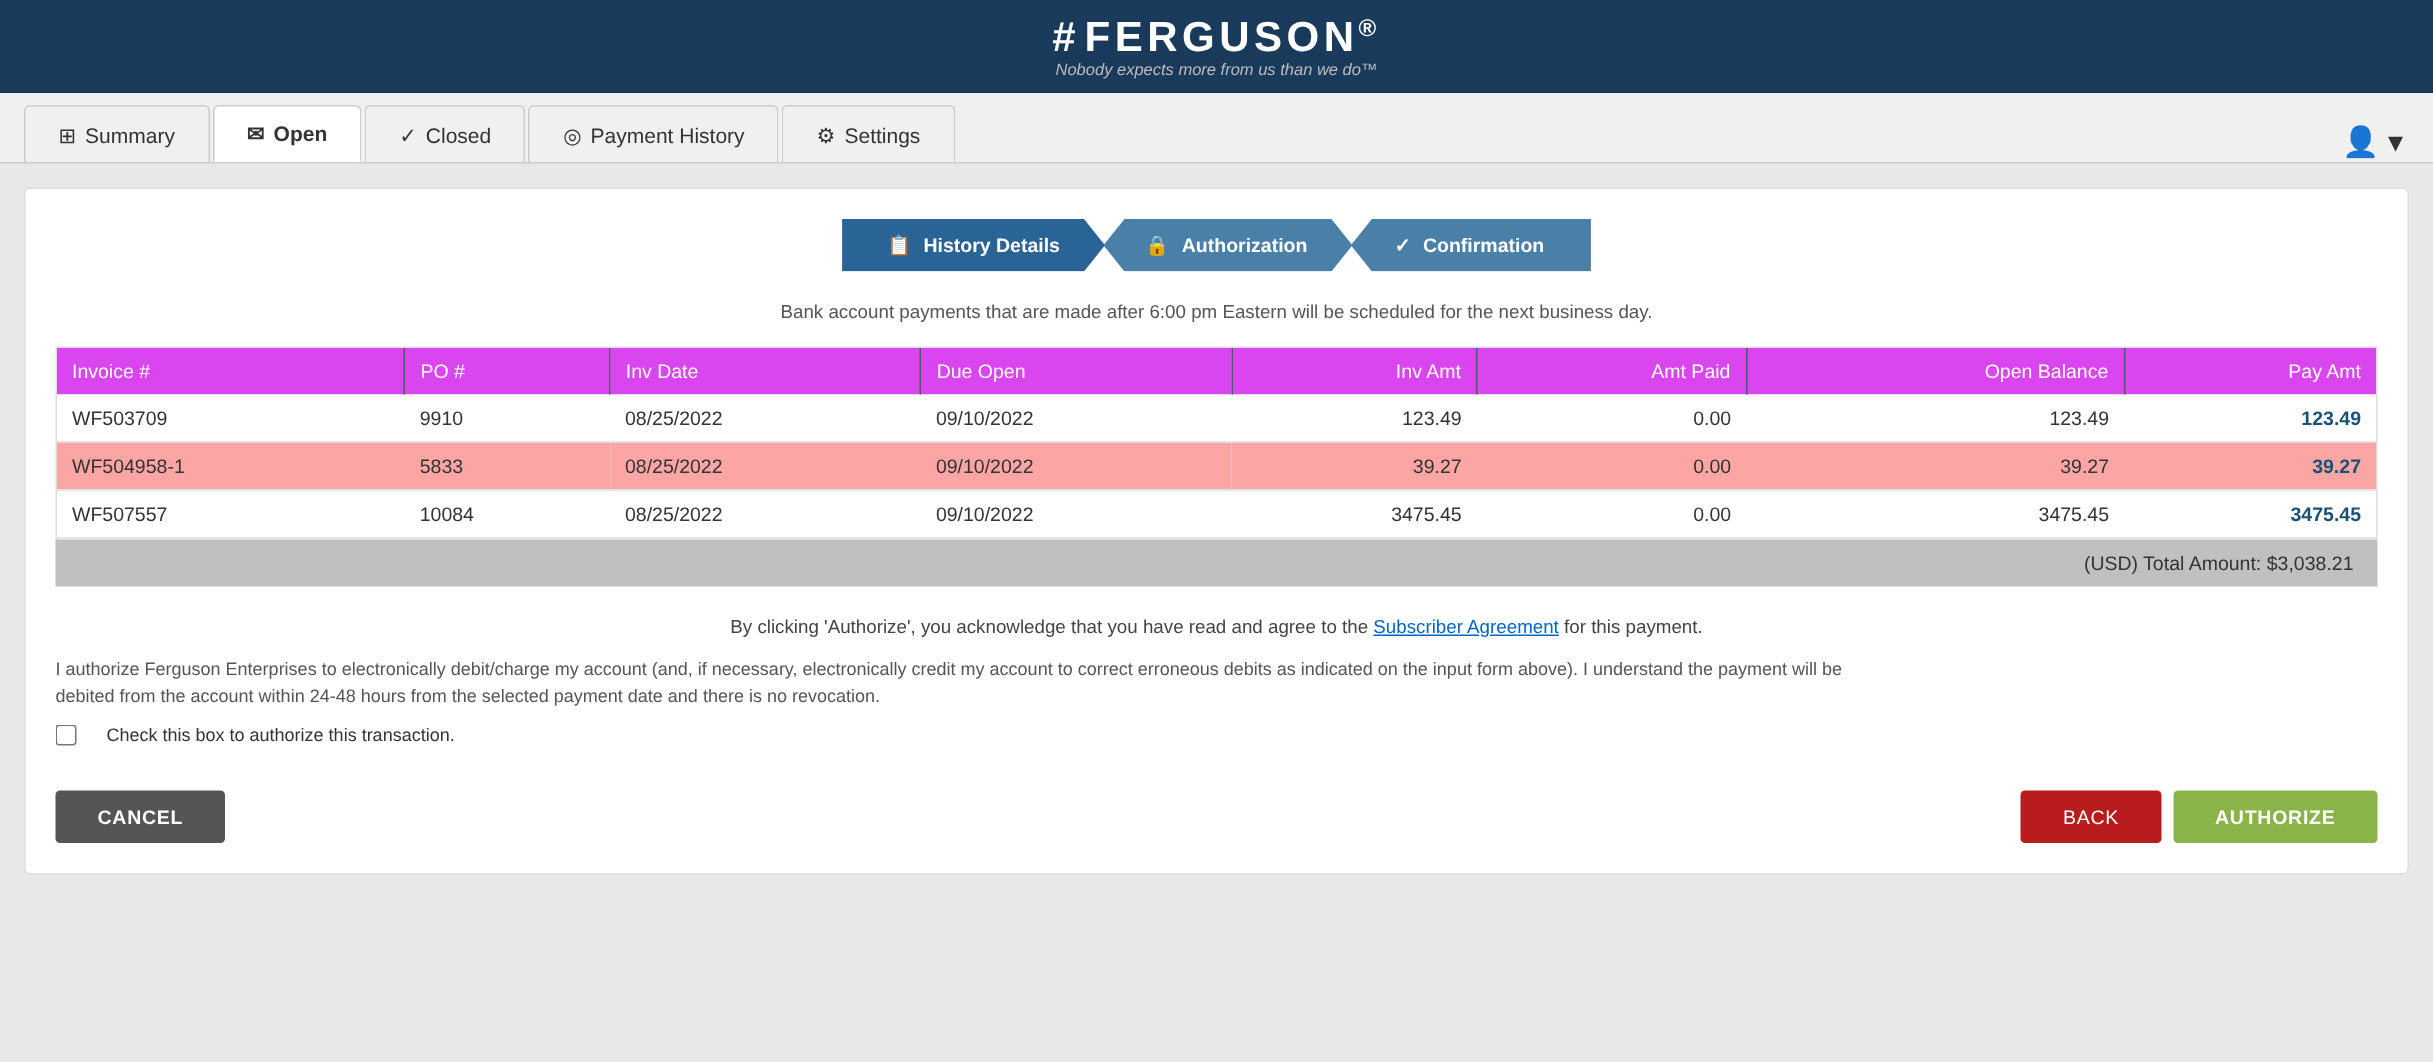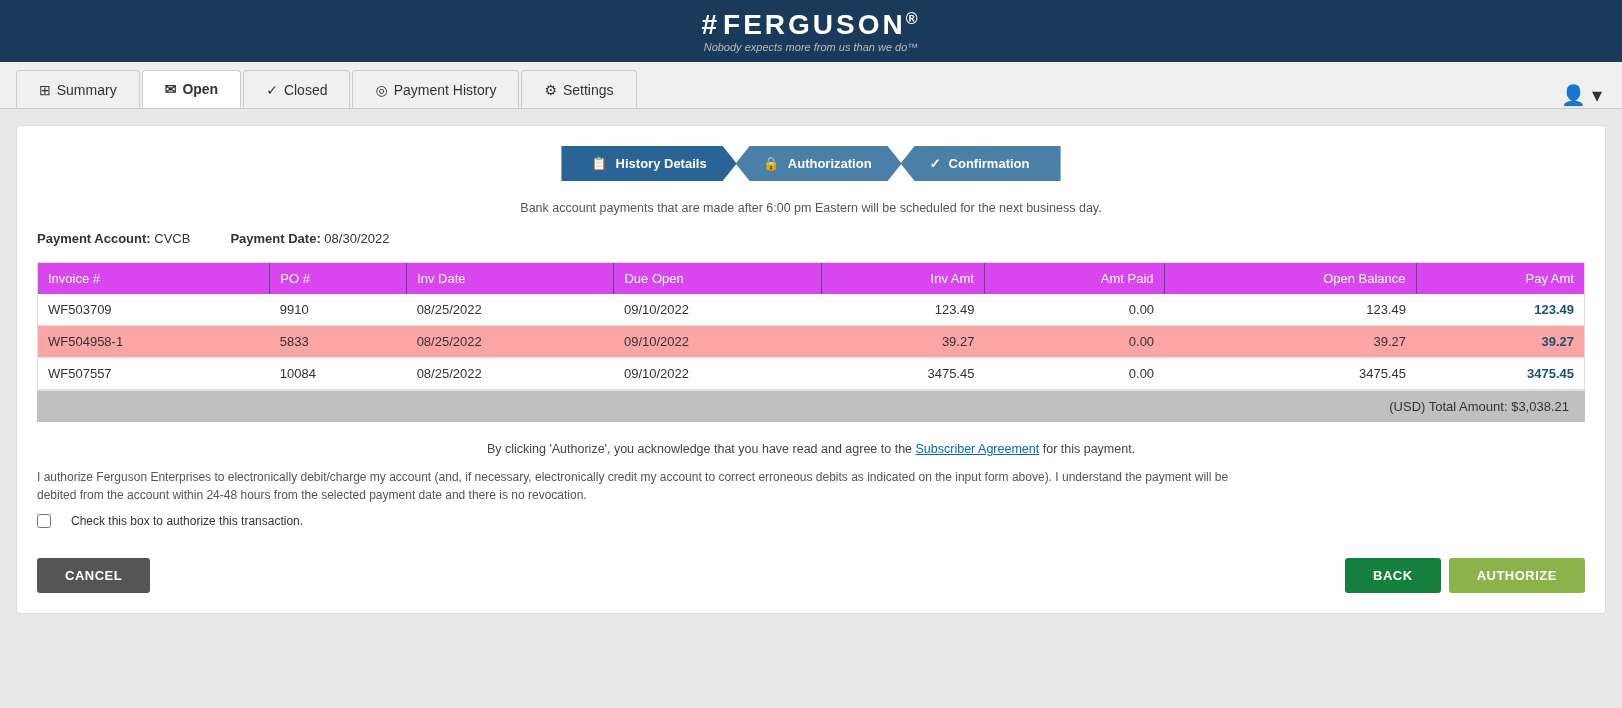--- a/index.html
+++ b/index.html
@@ -238,26 +238,26 @@
       cursor: pointer;
       border-radius: 3px;
       letter-spacing: 0.5px;
     }
 
     .right-buttons {
       display: flex;
       gap: 8px;
     }
     .btn-back {
-      background: #15803d;
+      background: #b91c1c;
       color: white;
       border: none;
       padding: 10px 28px;
       font-size: 13px;
-      font-weight: bold;
+      font-weight: normal;
       cursor: pointer;
       border-radius: 3px;
       letter-spacing: 0.5px;
     }
 
     .btn-authorize {
       background: #8ab34a;
       color: white;
       border: none;
       padding: 10px 28px;
@@ -320,30 +320,20 @@
         <span>Authorization</span>
       </div>
       <div class="wizard-step inactive" style="position:relative; clip-path: polygon(14px 0, 100% 0, 100% 100%, 14px 100%, 0 50%); padding-left: 28px; margin-left: -1px;">
         <span>✓</span>
         <span>Confirmation</span>
       </div>
     </div>
 
     <div class="notice-text">Bank account payments that are made after 6:00 pm Eastern will be scheduled for the next business day.</div>
 
-    <div class="payment-info">
-      <span>
-        <strong>Payment Account:</strong>
-        <span>CVCB</span>
-      </span>
-      <span>
-        <strong>Payment Date:</strong>
-        <span>08/30/2022</span>
-      </span>
-    </div>
 
     <div class="table-wrapper">
       <table class="invoice-table">
         <thead>
           <tr>
             <th>Invoice #</th>
             <th>PO #</th>
             <th>Inv Date</th>
             <th>Due Open</th>
             <th class="right">Inv Amt</th>

